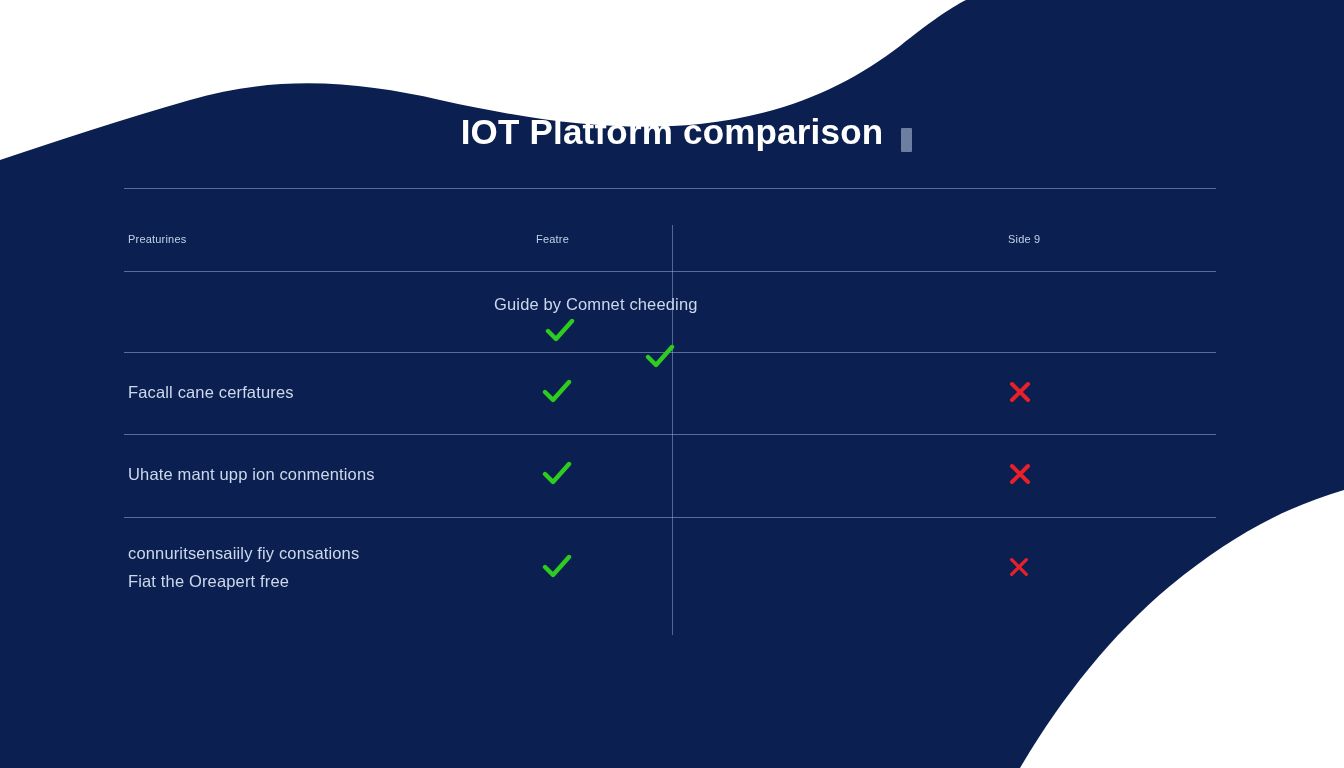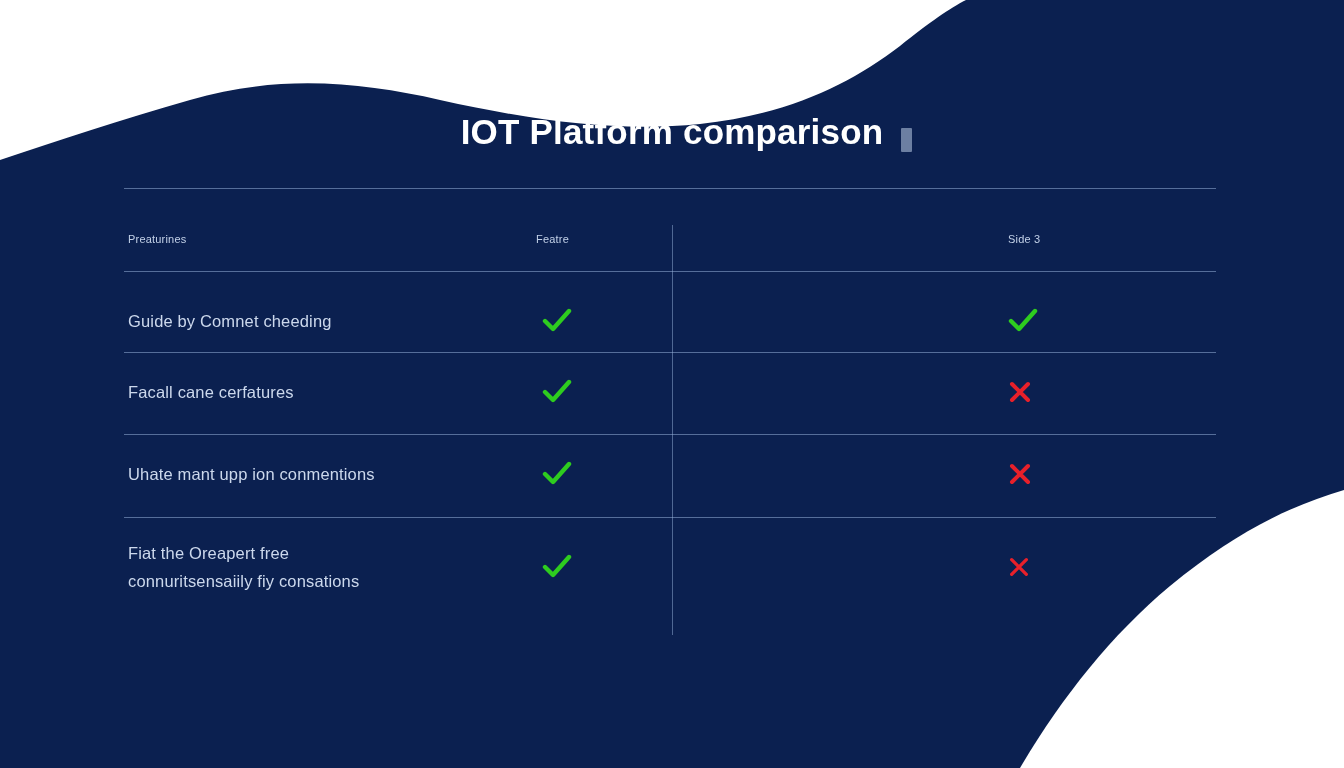--- a/index.html
+++ b/index.html
@@ -138,24 +138,24 @@
       <div class="hline" style="top:0px;"></div>
       <div class="hline" style="top:83px;"></div>
       <div class="hline" style="top:164px;"></div>
       <div class="hline" style="top:246px;"></div>
       <div class="hline" style="top:329px;"></div>
       <div id="vline"></div>
 
       <div class="row hdr" style="top:30px; height:42px;">
         <div class="cell-label">Preaturines</div>
         <div class="cell-mark col2">Featre</div>
-        <div class="cell-mark col3">Side 3</div>
-      </div>
-
-      <div class="row" style="top:109px; height:48px;">
+        <div class="cell-mark col3">Side 9</div>
+      </div>
+
+      <div class="row" style="top:102px; height:48px;flex-direction:column;">
         <div class="cell-label">
           <span>Guide by Comnet cheeding</span>
         </div>
         <div class="cell-mark col2">
           <span class="mark">
             <svg width="30" height="26" viewBox="0 0 30 26">
               <path d="M3 13 L11 21 L27 3" fill="none" stroke="#2ecc1f" stroke-width="4.4" stroke-linecap="round" stroke-linejoin="round"></path>
             </svg>
           </span>
         </div>
@@ -203,22 +203,22 @@
           <span class="mark">
             <svg width="24" height="24" viewBox="0 0 24 24">
               <path d="M4 4 L20 20 M20 4 L4 20" fill="none" stroke="#e8202a" stroke-width="4" stroke-linecap="round"></path>
             </svg>
           </span>
         </div>
       </div>
 
       <div class="row" style="top:345px; height:68px;">
         <div class="cell-label">
+          <span class="l2">connuritsensaiily fiy consations</span>
           <span class="l2">Fiat the Oreapert free</span>
-          <span class="l2">connuritsensaiily fiy consations</span>
         </div>
         <div class="cell-mark col2">
           <span class="mark">
             <svg width="30" height="26" viewBox="0 0 30 26">
               <path d="M3 13 L11 21 L27 3" fill="none" stroke="#2ecc1f" stroke-width="4.4" stroke-linecap="round" stroke-linejoin="round"></path>
             </svg>
           </span>
         </div>
         <div class="cell-mark col3">
           <span class="mark">

